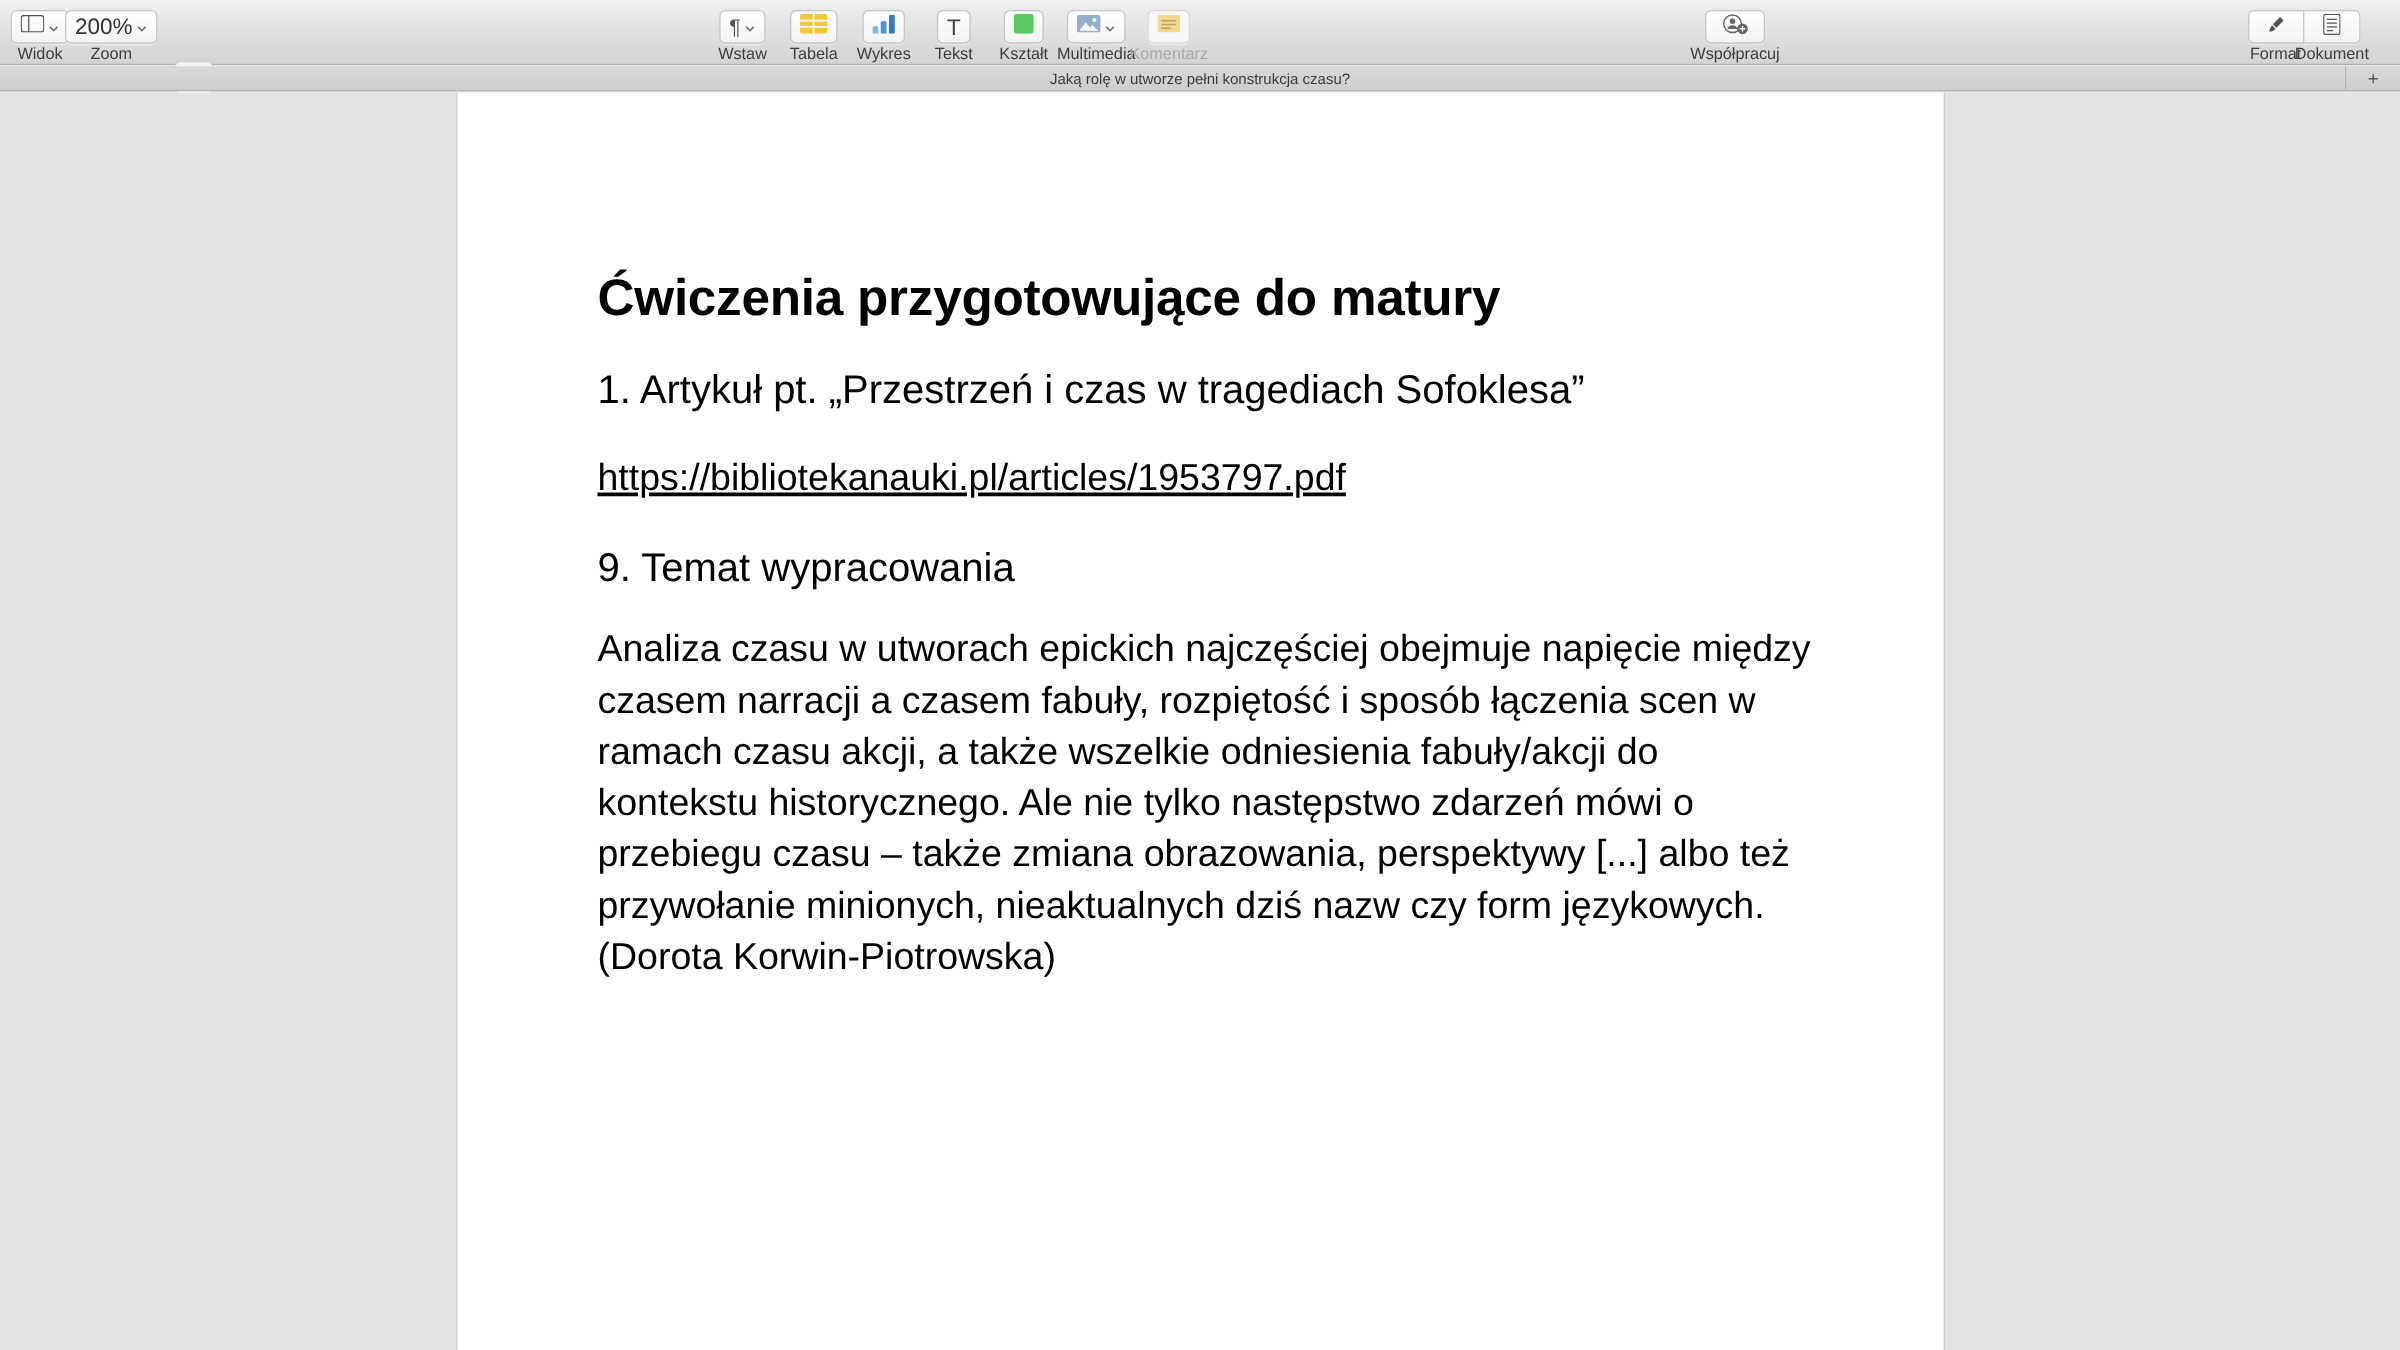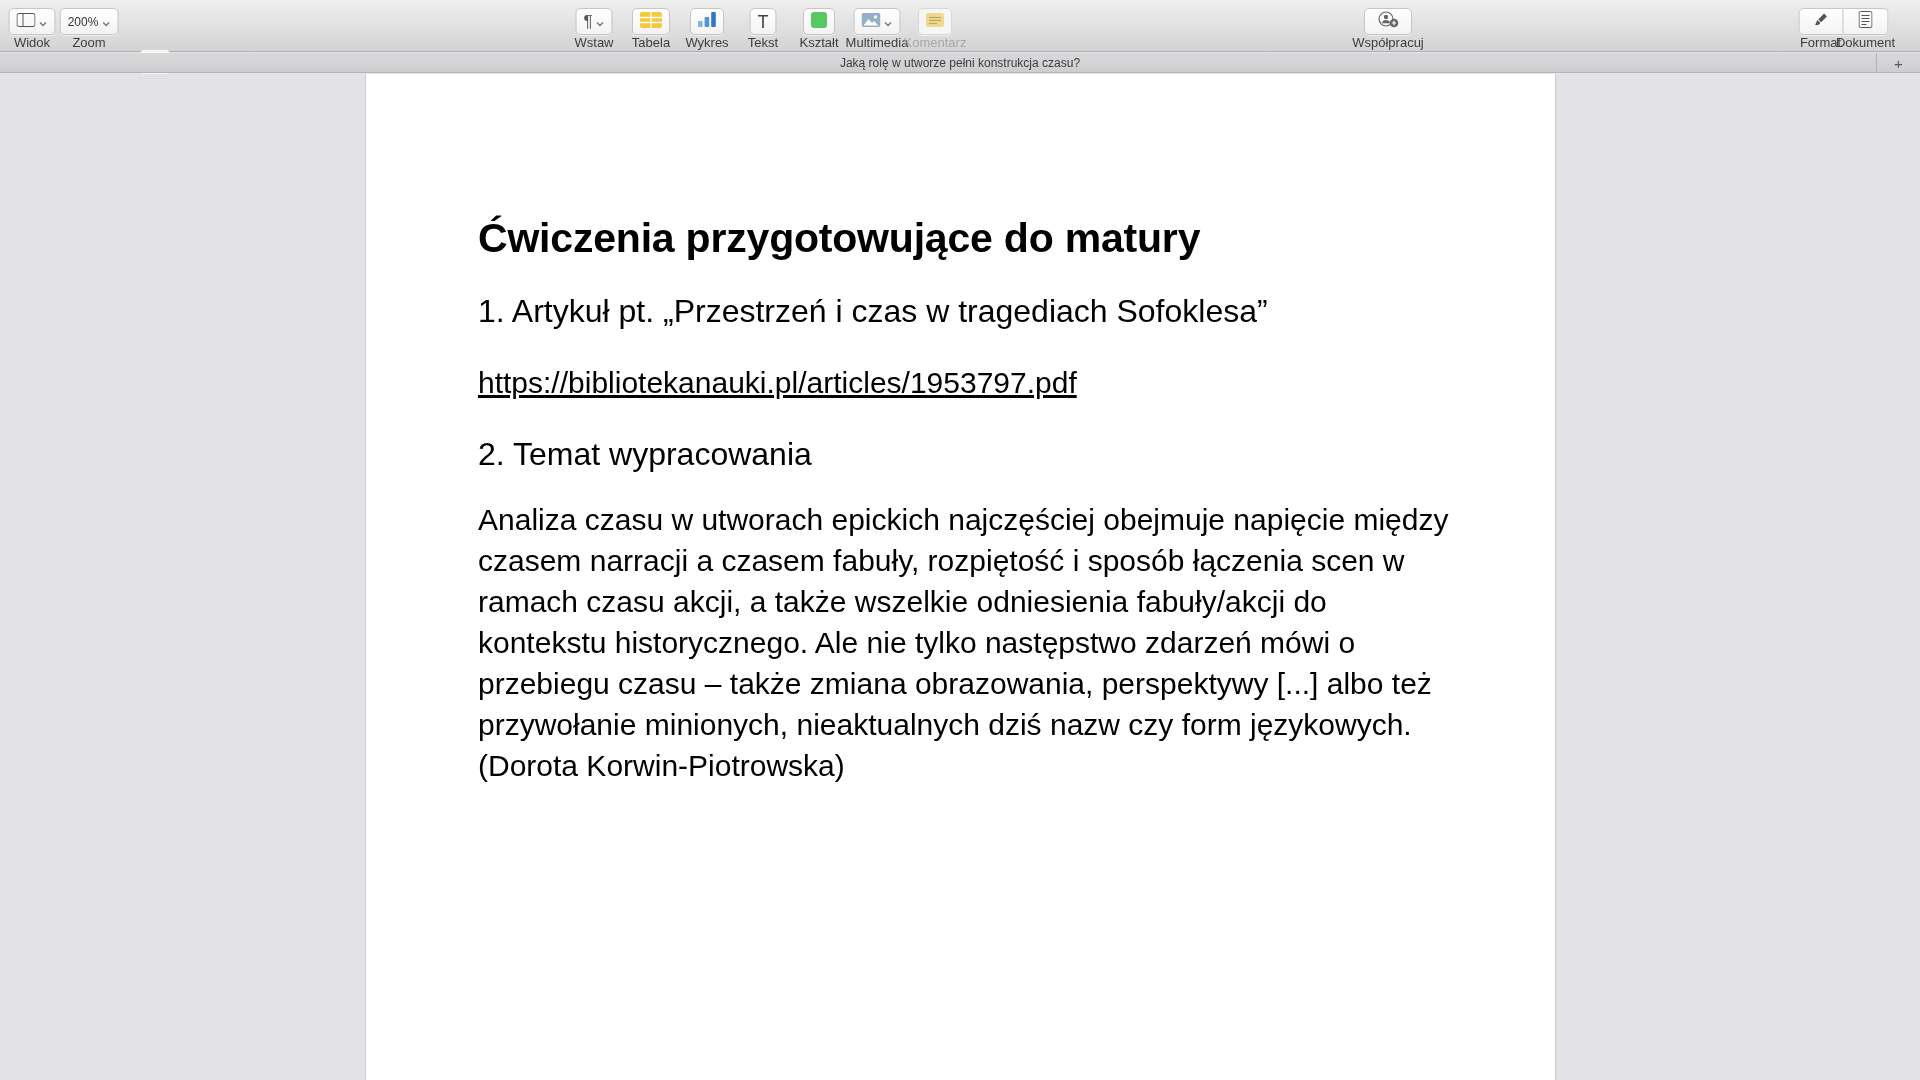--- a/index.html
+++ b/index.html
@@ -15,21 +15,21 @@
     height:27px; display:flex; align-items:center; justify-content:center; gap:3px;
     background:linear-gradient(#ffffff,#f3f3f3); border:1px solid #c6c6c6;
     border-radius:5px; box-shadow:0 1px 0 rgba(255,255,255,.5); cursor:default; padding:0 7px; }
   .tb-btn.disabled { background:#f6f6f6; border-color:#d7d7d7; }
   .tb-label { position:absolute; top:35px; left:50%; transform:translateX(-50%);
     font-size:13px; color:#3d3d3d; white-space:nowrap; }
   .tb-label.disabled { color:#a8a8a8; }
   .seg-left  { border-radius:5px 0 0 5px; }
   .seg-right { border-radius:0 5px 5px 0; border-left:none; }
   .glyph { font-size:17px; color:#555; line-height:1; }
-  .zoom-text { font-size:12px; color:#333; }
+  .zoom-text { font-size:18px; color:#333; }
 
   
   .tabbar { position:absolute; left:0; top:53px; width:1920px; height:20px;
     background:linear-gradient(#d9d9db,#cecED0); border-bottom:1px solid #b5b5b7;
     display:flex; align-items:center; justify-content:center; }
   .tab-title { font-size:12px; color:#3c3c3e; }
   .tab-add { position:absolute; right:0; top:0; width:44px; height:20px;
     border-left:1px solid #b2b2b4; display:flex; align-items:center; justify-content:center;
     font-size:15px; color:#58585a; }
 
@@ -237,19 +237,19 @@
     <span class="tab-title">Jaką rolę w utworze pełni konstrukcja czasu?</span>
     <span class="tab-add">+</span>
   </div>
 
   <div class="canvas">
     <div class="page">
       <div class="doc-content">
         <div class="doc-h1 first">Ćwiczenia przygotowujące do matury</div>
         <div class="doc-h2 s1">1. Artykuł pt. „Przestrzeń i czas w tragediach Sofoklesa”</div>
         <a href="#" class="doc-link">https://bibliotekanauki.pl/articles/1953797.pdf</a>
-        <div class="doc-h2 s2">2. Temat wypracowania</div>
+        <div class="doc-h2 s2">9. Temat wypracowania</div>
         <p class="doc-p">Analiza czasu w utworach epickich najczęściej obejmuje napięcie między czasem narracji a czasem fabuły, rozpiętość i sposób łączenia scen w ramach czasu akcji, a także wszelkie odniesienia fabuły/akcji do kontekstu historycznego. Ale nie tylko następstwo zdarzeń mówi o przebiegu czasu – także zmiana obrazowania, perspektywy [...] albo też przywołanie minionych, nieaktualnych dziś nazw czy form językowych. (Dorota Korwin-Piotrowska)</p>
       </div>
     </div>
   </div>
 
 </div>
 
 </body></html>

